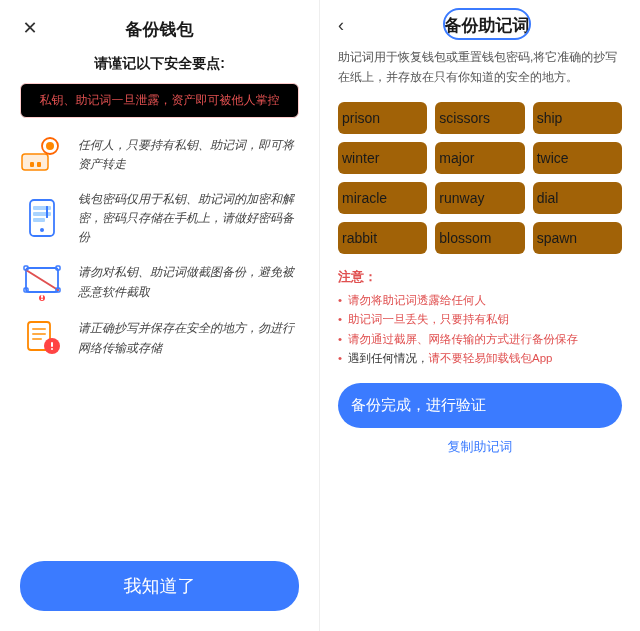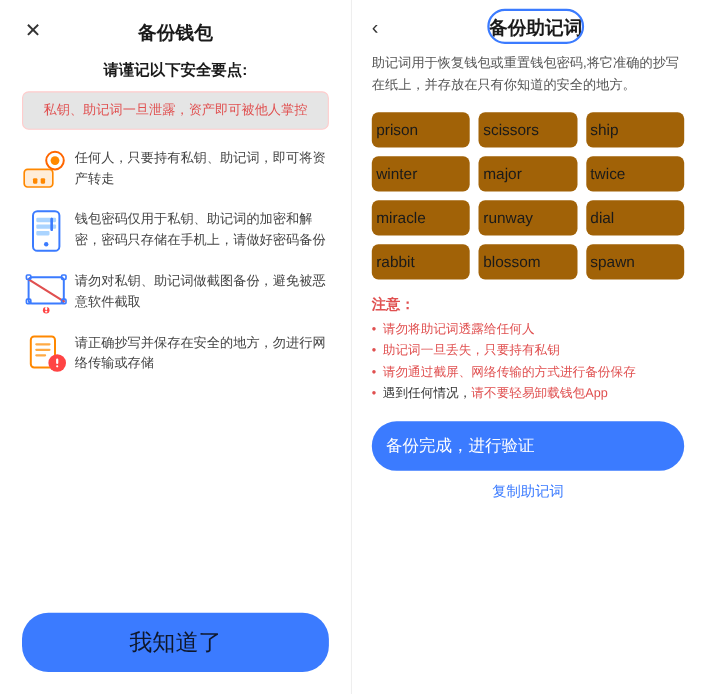--- a/index.html
+++ b/index.html
@@ -49,43 +49,44 @@
 
     .left-subtitle {
       font-size: 14px;
       font-weight: 600;
       color: #1a1a1a;
       margin-bottom: 10px;
       text-align: right;
     }
 
     .warning-banner {
-      background: #e5e5e5;
+      background: #000000;
       border: 1px solid #ffcccc;
       border-radius: 6px;
       padding: 8px 12px;
       font-size: 12px;
       color: #e05050;
       text-align: center;
       width: 100%;
       margin-bottom: 14px;
     }
 
     .tip-list {
       width: 100%;
       display: flex;
       flex-direction: column;
       gap: 12px;
       flex: 1;
     }
 
     .tip-item {
       display: flex;
-      align-items: flex-start;
-      gap: 4px;
+      align-items: center;
+      gap: 14px;
+      font-style: italic;
     }
 
     .tip-icon {
       width: 44px;
       min-width: 44px;
       height: 44px;
       display: flex;
       align-items: center;
       justify-content: center;
     }
@@ -94,25 +95,25 @@
       font-size: 12px;
       color: #444;
       line-height: 1.6;
       padding-top: 2px;
     }
 
     .left-btn {
       margin-top: 14px;
       width: 100%;
       background: #3b7bff;
-      color: #0f172a;
+      color: #ffffff;
       border: none;
       border-radius: 24px;
       padding: 13px;
-      font-size: 21px;
+      font-size: 18px;
       font-weight: 500;
       cursor: pointer;
       text-align: center;
     }
 
     
     .right-panel {
       width: 320px;
       height: 631px;
       background: #fff;

